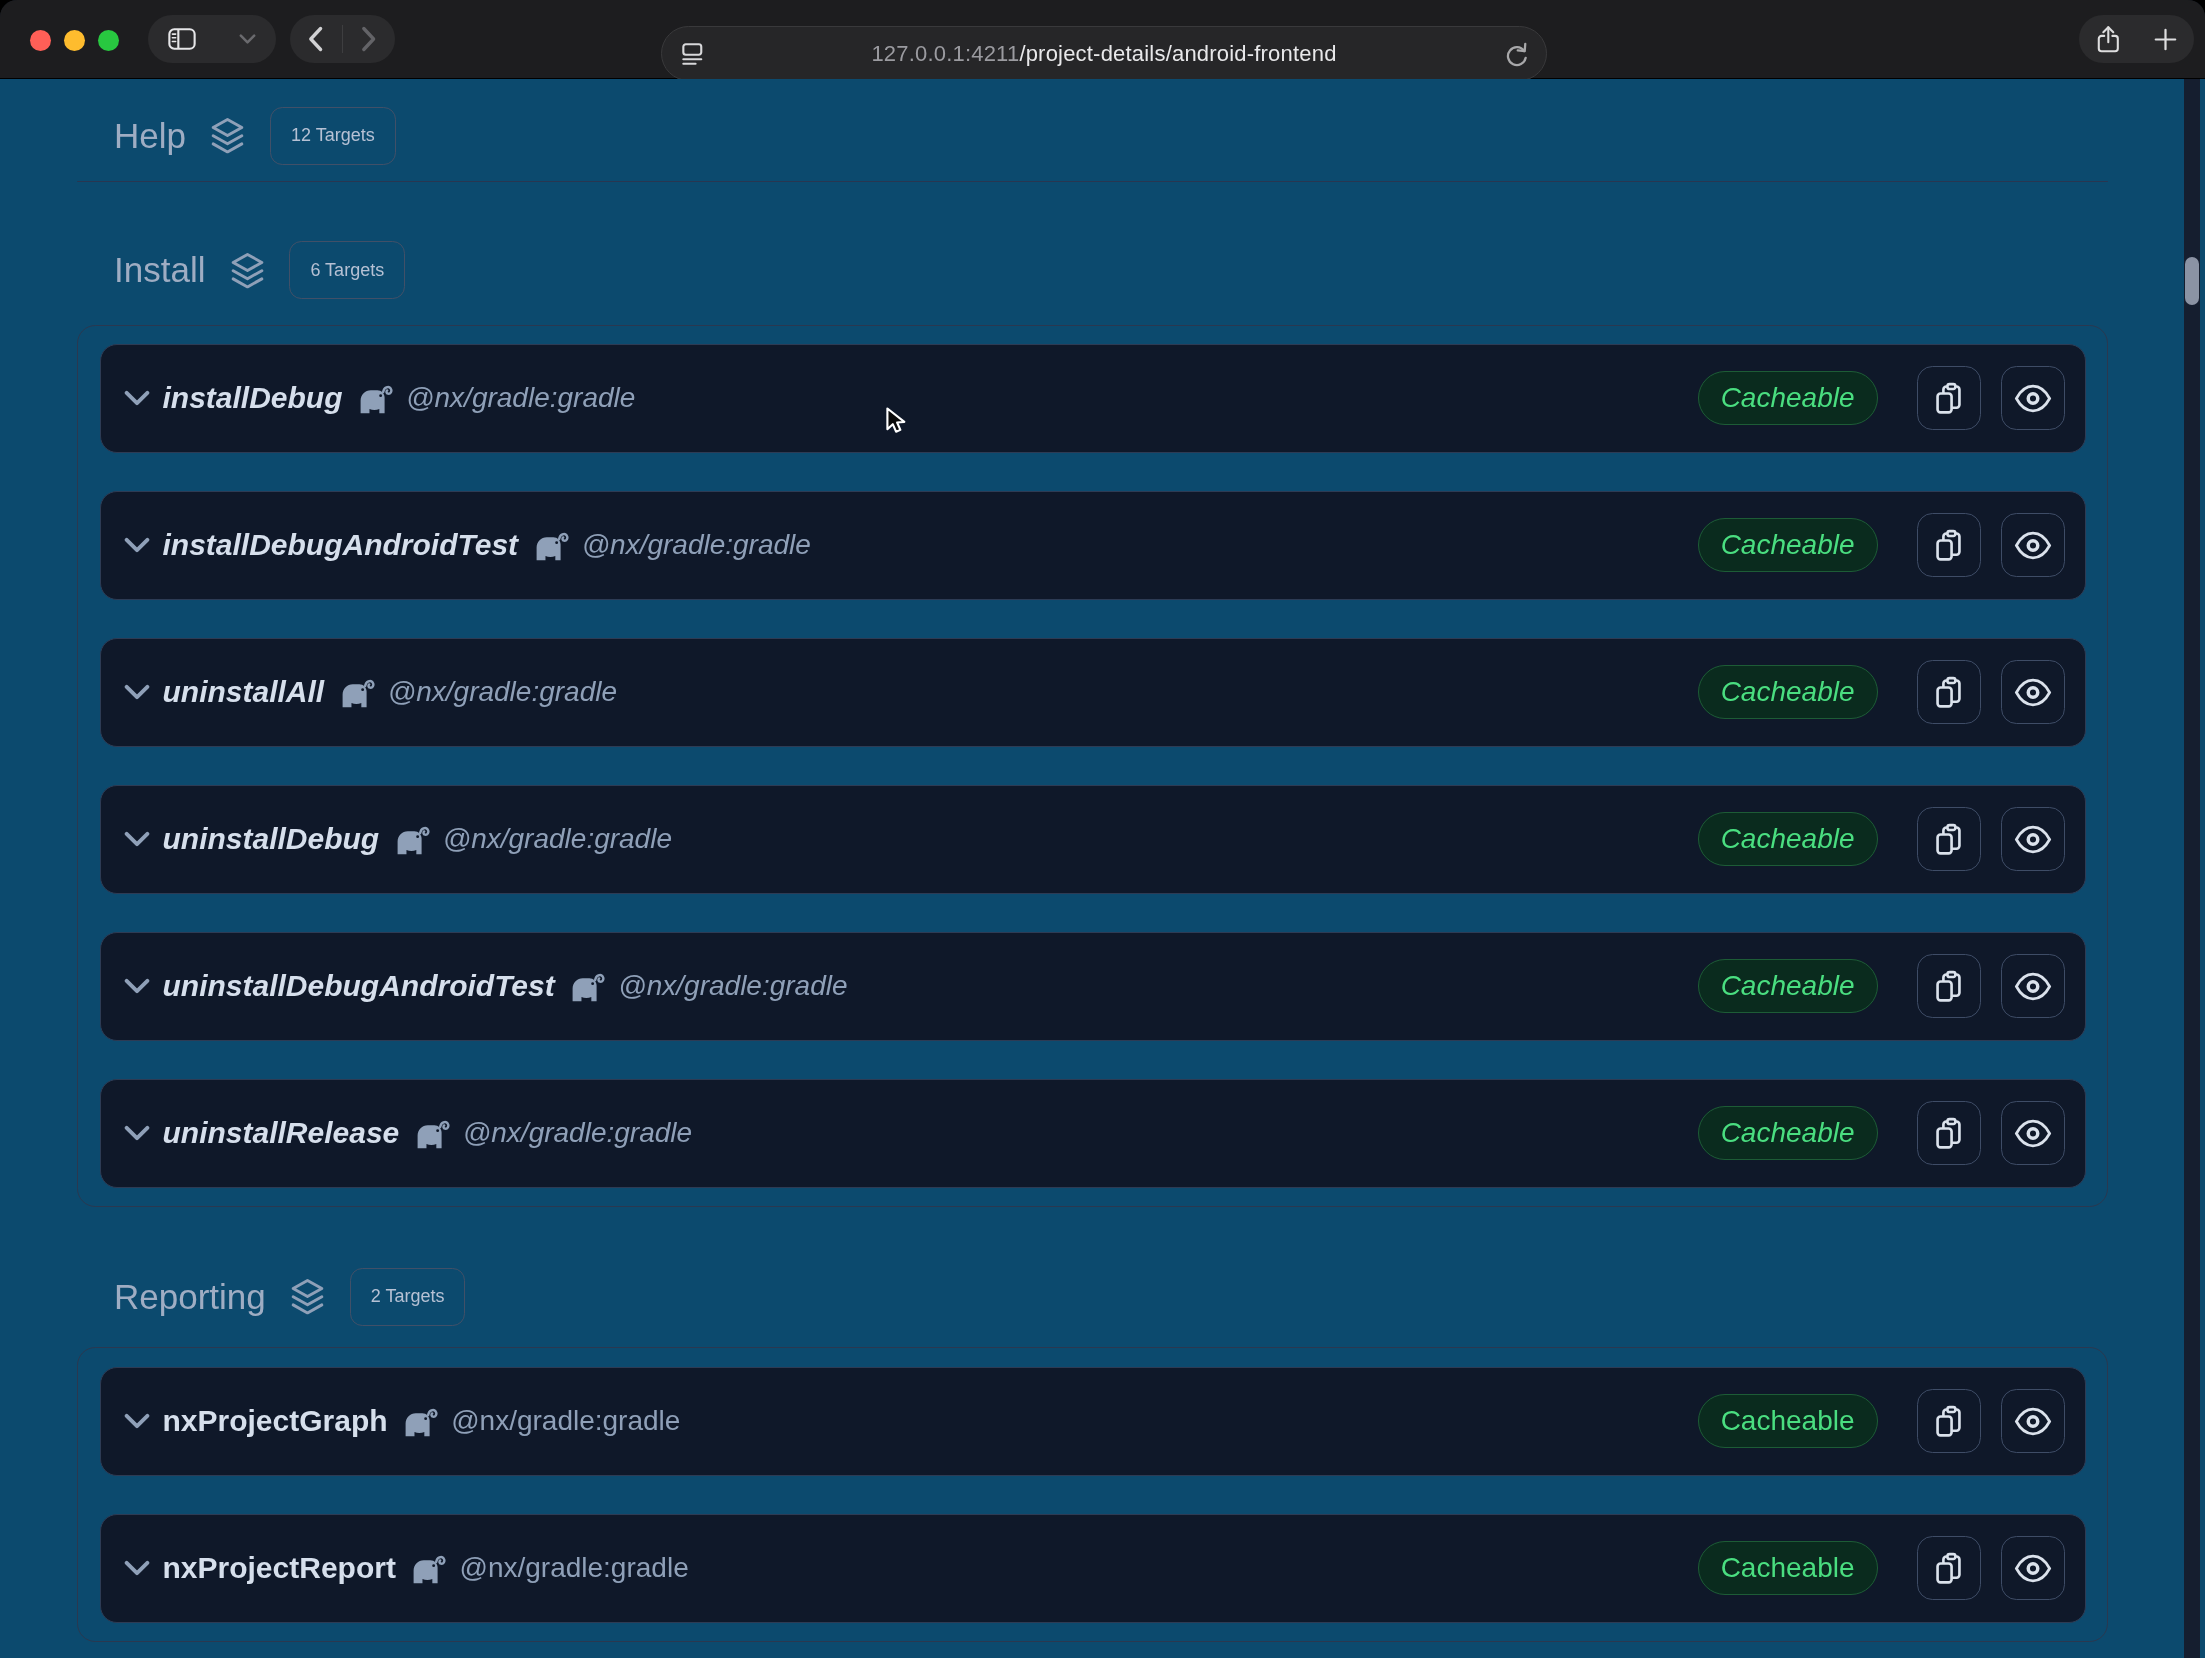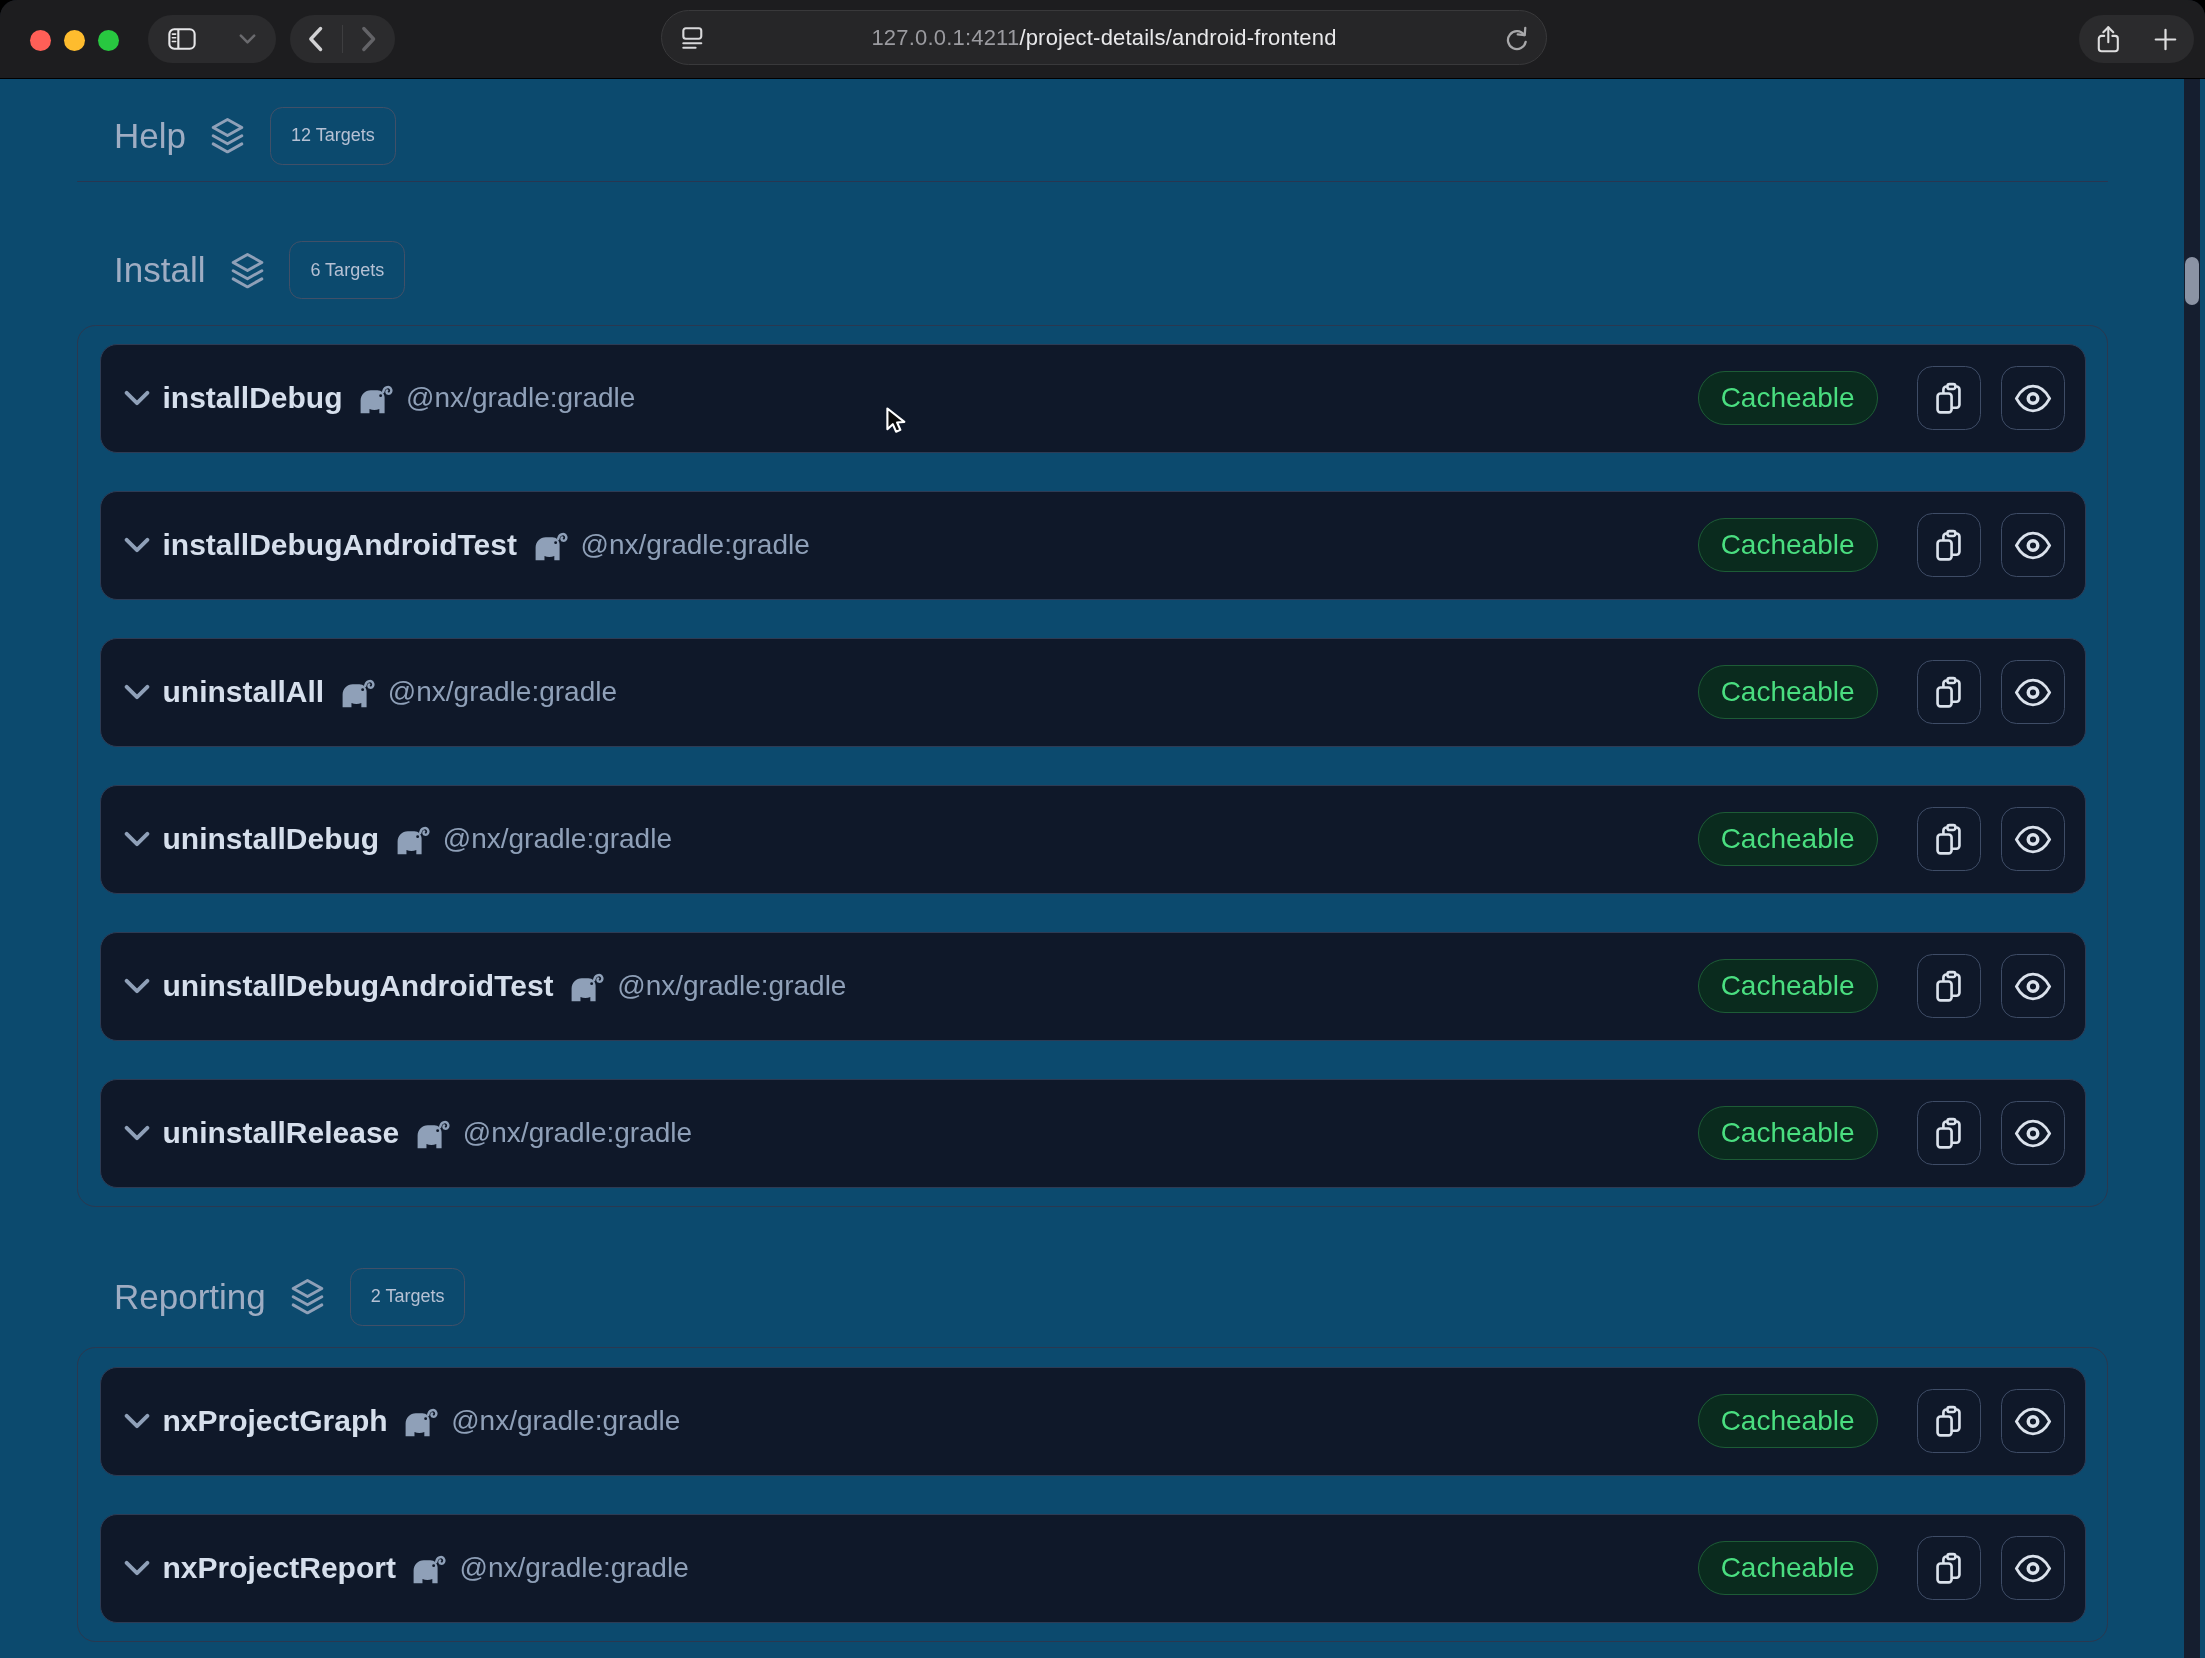--- a/index.html
+++ b/index.html
@@ -8,21 +8,21 @@
   .window { position:absolute; inset:0; border-radius:17px 17px 0 0; overflow:hidden; background:#0d1624; }
 
   
   .chrome { position:absolute; top:0; left:0; right:0; height:79px; background:#1d1d1f; border-bottom:0.8px solid #000; }
   .tl { position:absolute; top:30px; width:21px; height:21px; border-radius:50%; }
   .tl.red{ left:30px; } .tl.yellow{ left:64px; } .tl.green{ left:98px; }
   .pill { position:absolute; top:15.4px; height:48px; border-radius:24.6px; background:#2b2b2d; display:flex; align-items:center; }
   .pill-sidebar { left:148px; width:128px; padding:0 20px; justify-content:space-between; }
   .pill-nav { left:290px; width:105px; justify-content:space-evenly; }
   .nav-divider { width:1.5px; height:28px; background:#3e3e40; }
-  .url-field { position:absolute; left:661px; top:10px; width:886px; height:55px; border-radius:28px;
+  .url-field { position:absolute; left:661px; top:26px; width:886px; height:55px; border-radius:28px;
                background:#262628; border:0.8px solid #39393b; display:flex; align-items:center; justify-content:center; }
   .url-text { font-size:22px; letter-spacing:0.2px; }
   .url-host { color:#9b9ba0; }
   .url-path { color:#e8e8ea; }
   .url-left-icon { position:absolute; left:18.4px; top:50%; transform:translateY(-50%); }
   .url-reload { position:absolute; right:17px; top:50%; transform:translateY(-50%); }
   .pill-actions { left:2079px; width:115px; padding:0 17px; justify-content:space-between; }
 
   
   .page { position:absolute; top:79px; left:0; right:0; bottom:0; background:#0c4a6e; overflow:hidden; }
@@ -31,21 +31,21 @@
   .sec-title { font-size:35px; color:#9fadc3; }
   .layers { width:41px; height:41px; }
   .count-badge { height:58px; padding:0 20px; border:1.5px solid #415068; border-radius:12.3px;
                  display:flex; align-items:center; font-size:18px; color:#b6c1d4; }
   .help-header { margin-top:26px; }
   .divider { margin-top:14.6px; height:0; border:none; border-top:1.5px solid #283651; border-radius:1.5px; }
   .install-header { margin-top:58px; }
   .reporting-header { margin-top:59px; }
   .sec-box { border:1.5px solid #2a3850; border-radius:18.4px; padding:18.4px 21.5px;
              display:flex; flex-direction:column; gap:38px; }
-  .box-install { margin-top:24px; }
+  .box-install { margin-top:24px;font-style:italic; }
   .box-reporting { margin-top:20px; }
 
   .trow { height:109px; background:#0f1829; border:1.5px solid #2d3b54; border-radius:17px;
           display:flex; align-items:center; padding:0 20px 0 23px; }
   .chev { width:26px; height:16px; flex:none; }
   .tname { font-size:30px; font-weight:600; color:#d6dfec; margin-left:13px; white-space:nowrap; }
   .gradle { width:36px; height:31.5px; margin-left:14.6px; flex:none; }
   .texec { font-size:28px; color:#8fa0b8; margin-left:13px; white-space:nowrap; }
   .t-right { margin-left:auto; display:flex; align-items:center; gap:20px; }
   .cache { height:54px; padding:0 22px; border:1.5px solid #1d5c36; background:#0a2b1e; color:#4ade80;

